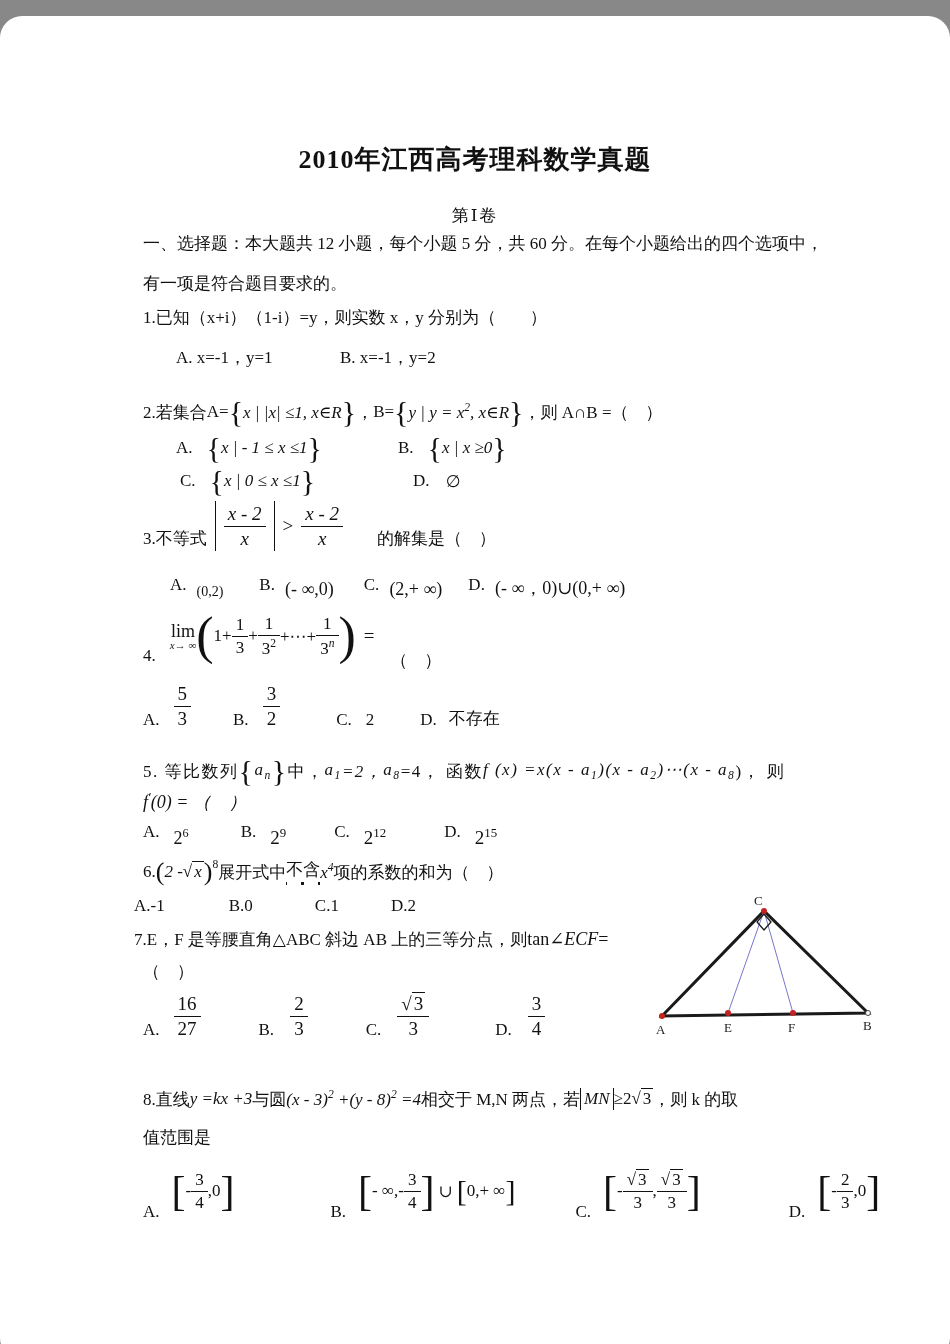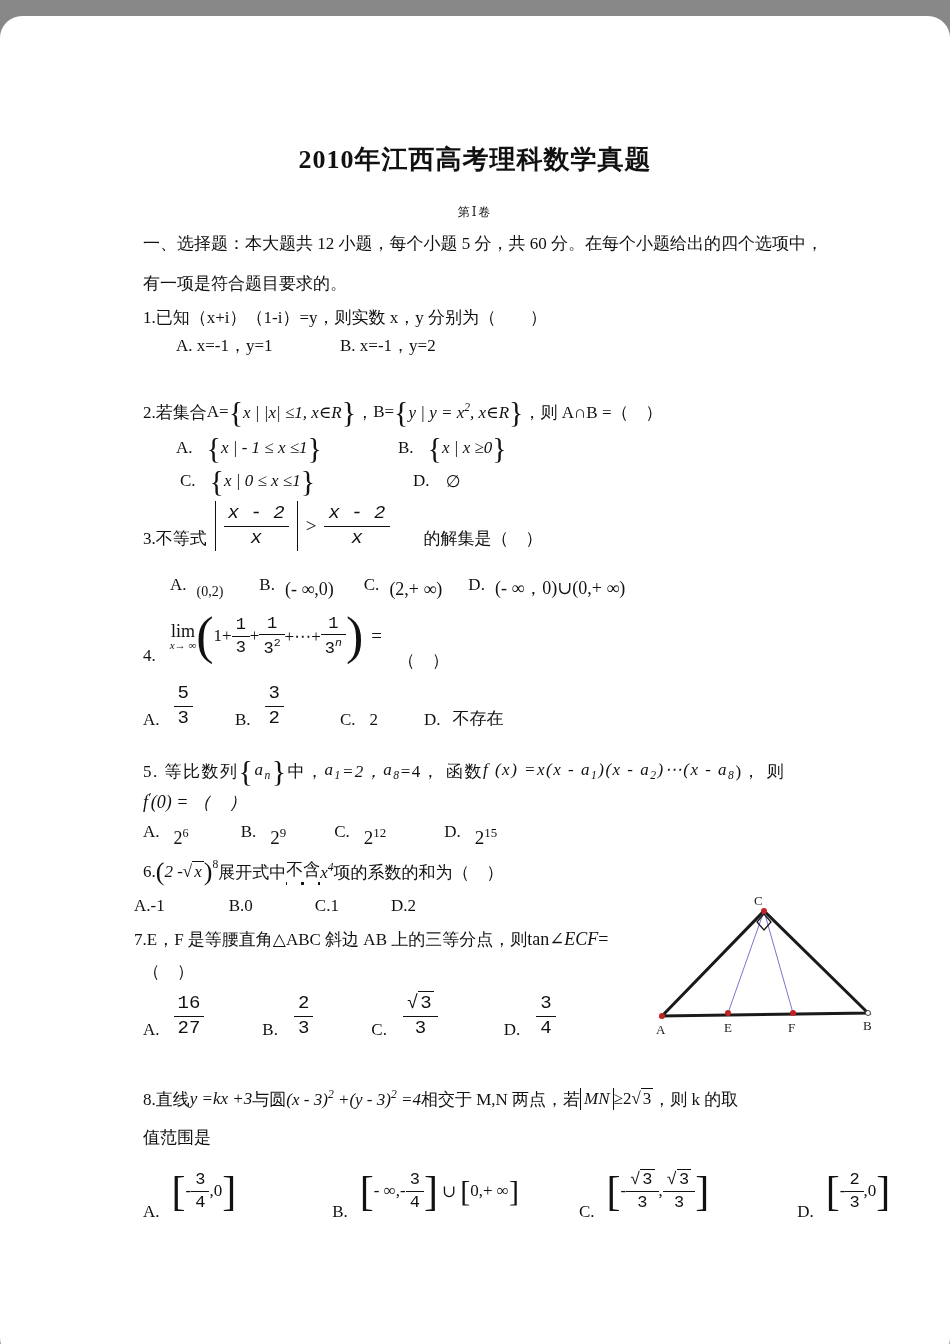--- a/index.html
+++ b/index.html
@@ -5,29 +5,29 @@
   html,body { margin:0; padding:0; background:#888; }
   .page {
     position:relative; width:950px; height:1344px; margin:16px auto;
     background:#ffffff; color:#111;
     font-family:"Liberation Serif","DejaVu Serif",serif;
     font-size:17px; overflow:hidden;border-radius:22px;
   }
   .abs { position:absolute; white-space:nowrap; }
   .center { left:0; width:950px; text-align:center; }
   .title { font-size:26px; font-weight:bold; letter-spacing:1px; }
-  .section { font-size:12px; letter-spacing:2px; }
+  .section { font-size:17px; letter-spacing:2px; }
   .stem { left:143px; }
   .math { font-style:italic; }
   .rm { font-style:normal; }
   sup { font-size:68%; }
   sub { font-size:68%; }
   
   .frac { display:inline-flex; flex-direction:column; text-align:center;
-          vertical-align:middle; line-height:1.15; font-size:17px;font-family:Liberation Mono, monospace; }
+          vertical-align:middle; line-height:1.15; font-size:17px; }
   .frac .num { display:block; border-bottom:1.3px solid #111; padding:0 4px 1px; }
   .frac .den { display:block; padding:1px 4px 0; }
   .fbig { font-size:19px; }
   
   .absbar { display:inline-block; border-left:1.6px solid #111; border-right:1.6px solid #111;
             padding:2px 8px; vertical-align:middle; }
   
   .lim { display:inline-flex; flex-direction:column; align-items:center;
          vertical-align:middle; line-height:1; }
   .lim .top { font-size:18px; }
@@ -56,21 +56,21 @@
 
 <div class="page">
 
   <div class="abs center title" style="top:126px">2010年江西高考理科数学真题</div>
   <div class="abs center section" style="top:188px">第Ⅰ卷</div>
 
   <div class="abs stem" style="top:216px">一、选择题：本大题共 12 小题，每个小题 5 分，共 60 分。在每个小题给出的四个选项中，</div>
   <div class="abs stem" style="top:256px">有一项是符合题目要求的。</div>
 
   <div class="abs stem" style="top:290px">1.已知（x+i）（1-i）=y，则实数 x，y 分别为（　　）</div>
-  <div class="row" style="top:318px; left:176px">
+  <div class="row" style="top:330px; left:176px">
     <span style="width:164px">A. x=-1，y=1</span>
     <span>B.  x=-1，y=2</span>
   </div>
 
   <div class="rowmid" style="top:378px; left:143px; height:36px">
     <span>2.若集合</span>
     <span class="rm">A=</span>
     <span class="brc">{</span>
     <span class="math">x | |x| ≤1,  x∈R</span>
     <span class="brc">}</span>
@@ -259,21 +259,21 @@
     <text x="16" y="142" class="fig-label" fill="#222">A</text>
     <text x="84" y="140" class="fig-label" fill="#222">E</text>
     <text x="148" y="140" class="fig-label" fill="#222">F</text>
     <text x="223" y="138" class="fig-label" fill="#222">B</text>
   </svg>
 
   <div class="rowmid" style="top:1066px; left:143px; height:34px">
     <span>8.直线 </span>
     <span class="math">y =kx +3</span>
     <span> 与圆 </span>
-    <span class="math"><span>(x - 3)</span><sup>2</sup><span> +(y - 3)</span><sup>2</sup><span> =4</span></span>
+    <span class="math"><span>(x - 3)</span><sup>2</sup><span> +(y - 8)</span><sup>2</sup><span> =4</span></span>
     <span>相交于 M,N 两点，若</span>
     <span class="absbar" style="padding:1px 3px"><span class="math">MN</span></span>
     <span class="rm">≥2</span>
     <span class="sqrt"><span>√</span><span class="barrm">3</span></span>
     <span>，则 k 的取</span>
   </div>
   <div class="abs" style="top:1110px; left:143px">值范围是</div>
   <div class="row" style="top:1144px; left:143px; height:62px">
     <span class="lbl">A.</span>
     <span class="rowmid" style="position:static; margin-left:12px; height:62px">

